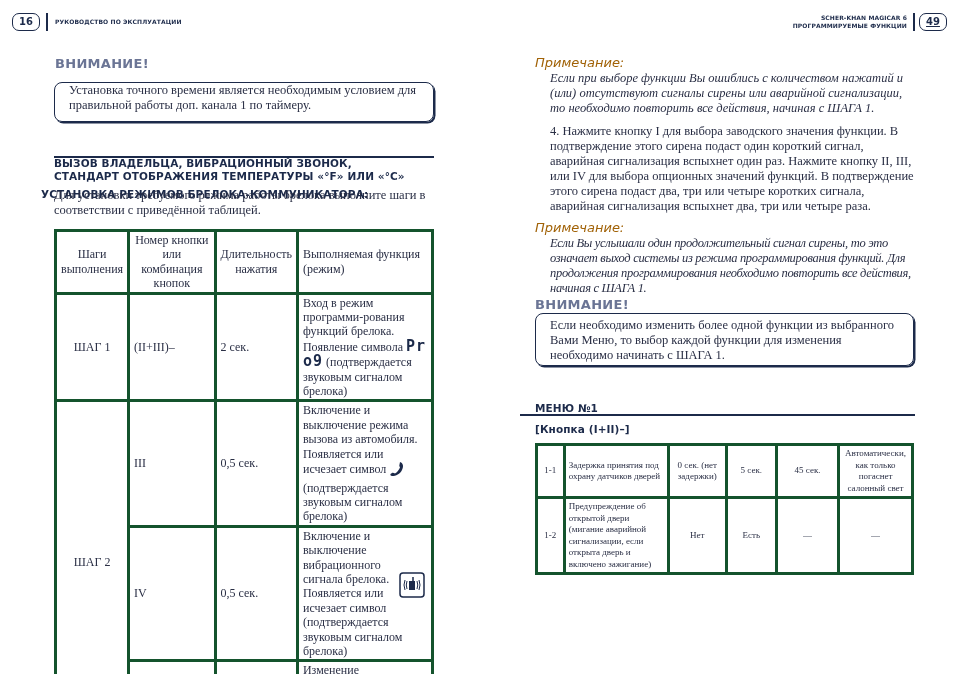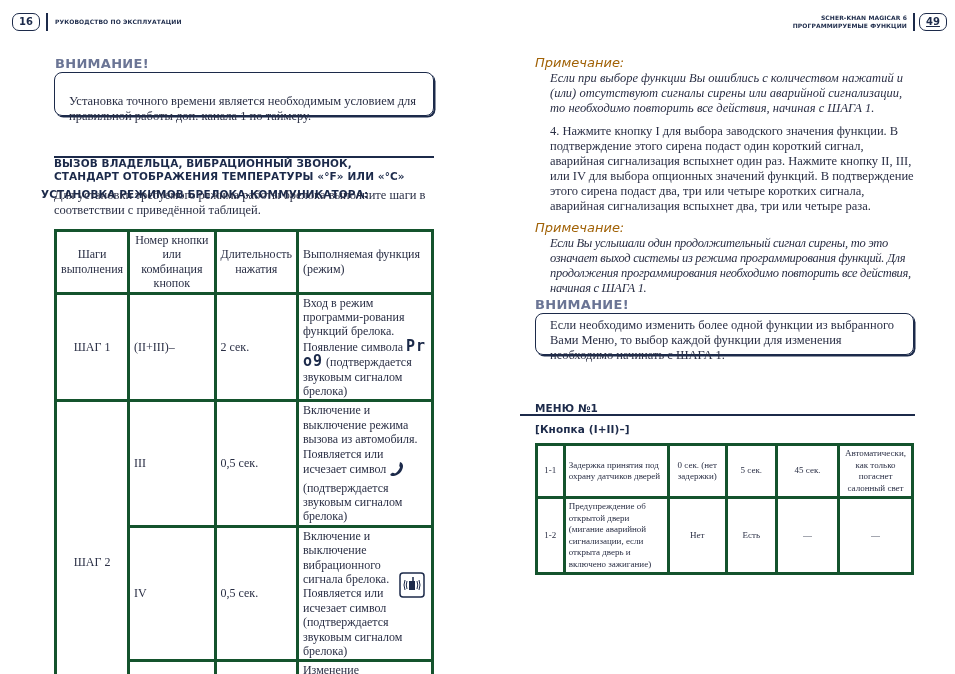--- a/index.html
+++ b/index.html
@@ -36,21 +36,21 @@
 <div class="page-num" style="left:12px;">16</div>
 <div class="vbar" style="left:46px;"></div>
 <div class="hdr-text" style="left:55px; top:18px;">Руководство по эксплуатации</div>
 
 <div class="hdr-text" style="right:48px; top:14px; text-align:right;">Scher-Khan Magicar 6</div>
 <div class="hdr-text" style="right:48px; top:22px; text-align:right;">Программируемые функции</div>
 <div class="vbar" style="left:913px;"></div>
 <div class="page-num" style="left:919px;text-decoration:underline;">49</div>
 
 <div class="attention" style="left:55px; top:56px;">ВНИМАНИЕ!</div>
-<div class="box" style="left:54px; top:72px; width:380px; height:40px; padding:21px 14px;">
+<div class="box" style="left:54px; top:82px; width:380px; height:40px; padding:0 14px;">
   <span>Установка точного времени является необходимым условием для правильной работы доп. канала 1 по таймеру.</span>
 </div>
 
 <div class="section-h" style="left:41px; top:143px;margin-top:45px;">Установка режимов брелока-коммуникатора:</div>
 <div class="hline" style="left:54px; top:156px; width:380px;"></div>
 <div class="section-h" style="left:54px; top:157px;">вызов владельца, вибрационный звонок,</div>
 <div class="section-h" style="left:54px; top:170px;">стандарт отображения температуры «°F» или «°C»</div>
 <div class="para" style="left:54px; top:188px; width:380px;">Для установки требуемого режима работы брелока выполните шаги в соответствии с приведённой таблицей.</div>
 
 <table class="t1">
@@ -118,21 +118,21 @@
 
 <div class="note-title" style="left:535px; top:55px;">Примечание:</div>
 <div class="note-text" style="left:550px; top:71px; width:370px;">Если при выборе функции Вы ошиблись с количеством нажатий и (или) отсутствуют сигналы сирены или аварийной сигнализации, то необходимо повторить все действия, начиная с ШАГА 1.</div>
 
 <div class="para" style="left:550px; top:124px; width:366px;">4. Нажмите кнопку I для выбора заводского значения функции. В подтверждение этого сирена подаст один короткий сигнал, аварийная сигнализация вспыхнет один раз. Нажмите кнопку II, III, или IV для выбора опционных значений функций. В подтверждение этого сирена подаст два, три или четыре коротких сигнала, аварийная сигнализация вспыхнет два, три или четыре раза.</div>
 
 <div class="note-title" style="left:535px; top:220px;">Примечание:</div>
 <div class="note-text" style="left:550px; top:236px; width:370px; letter-spacing:-0.3px;">Если Вы услышали один продолжительный сигнал сирены, то это означает выход системы из режима программирования функций. Для продолжения программирования необходимо повторить все действия, начиная с ШАГА 1.</div>
 
 <div class="attention" style="left:535px; top:297px;">ВНИМАНИЕ!</div>
-<div class="box" style="left:535px; top:313px; width:379px; height:42px; padding:4px 14px;">
+<div class="box" style="left:535px; top:313px; width:379px; height:53px; padding:4px 14px;">
   <span>Если необходимо изменить более одной функции из выбранного Вами Меню, то выбор каждой функции для изменения необходимо начинать с ШАГА 1.</span>
 </div>
 
 <div class="section-h" style="left:535px; top:402px;">МЕНЮ №1</div>
 <div class="hline" style="left:520px; top:414px; width:395px;"></div>
 <div class="section-h" style="left:535px; top:423px; text-transform:none;">[Кнопка (I+II)–]</div>
 
 <table class="t2">
   <colgroup>
       <col style="width:28px">

